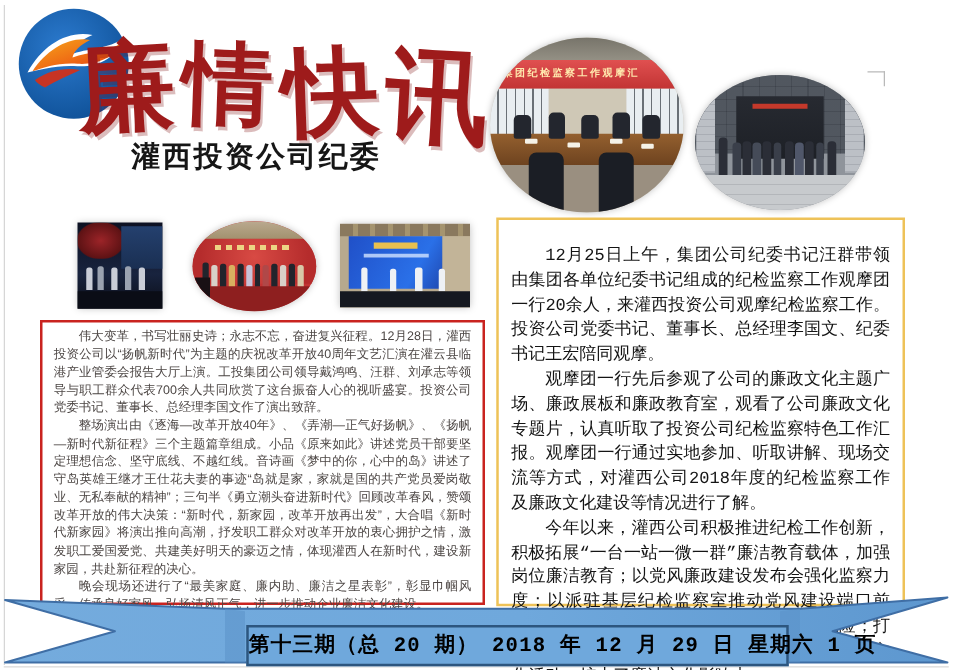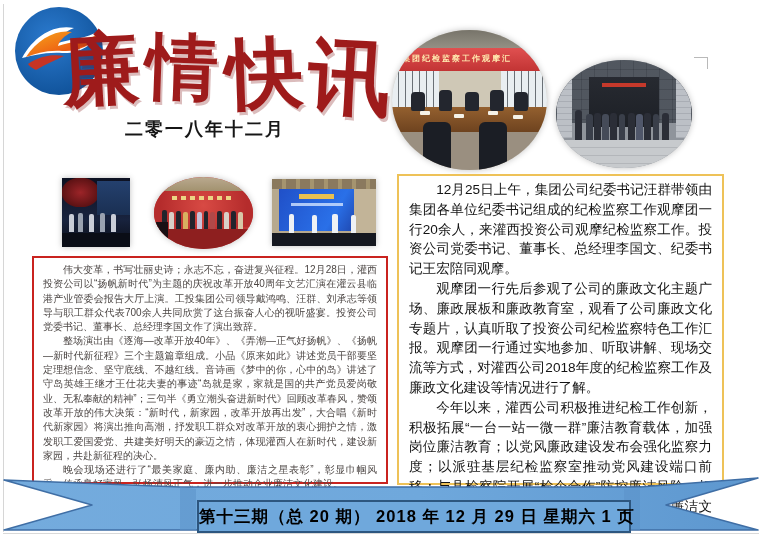--- a/index.html
+++ b/index.html
@@ -78,28 +78,28 @@
   .ph-stage-c .floor{left:0;top:80%;width:100%;height:20%;background:#151820;}
   .ph-stage-c .wall-r{left:79%;top:15%;width:21%;height:65%;background:#c2b498;}
 
   
   .article{position:absolute;box-sizing:border-box;text-align:justify;}
   .article p{margin:0;text-indent:2em;}
   .article-left{left:32px;top:256px;width:356px;height:228px;border:2px solid #c9231f;
       padding:5px 9px 4px;font-size:10px;line-height:14.3px;color:#4c4644;
       font-family:"Liberation Sans","DejaVu Sans",sans-serif;}
   .article-right{left:397px;top:174px;width:327px;height:311px;border:2px solid #eec258;
-      padding:4px 10px;font-size:13.6px;line-height:19.8px;color:#141414;
-      font-family:Liberation Sans, sans-serif;}
+      padding:20px 10px;font-size:13.6px;line-height:19.8px;color:#141414;
+      font-family:Liberation Mono, monospace;}
 
   
   .ribbon{position:absolute;left:0;top:472px;width:762px;height:64px;}
   .footer-box{position:absolute;left:197px;top:500px;width:434px;height:33px;box-sizing:border-box;
       background:#6fa8dc;border:2px solid #2d567f;text-align:center;
-      font-family:Liberation Sans, sans-serif;font-weight:700;font-size:16.5px;
+      font-family:Liberation Mono, monospace;font-weight:700;font-size:16.5px;
       line-height:29px;color:#000;letter-spacing:1px;white-space:nowrap;}
 </style>
 </head>
 <body>
 
 <div class="page">
 
   <div class="edge-left"></div>
   <div class="edge-bottom"></div>
   <div class="corner-mark corner-a"></div>
@@ -122,21 +122,21 @@
       <path d="M8,52 C20,30 40,18 60,22 C50,26 44,32 42,38 C56,32 72,34 86,24 C80,40 64,48 48,47 C30,46 18,50 8,52 Z" fill="#ffffff"></path>
       <path d="M12,51 C24,33 42,23 58,26 C50,30 45,35 44,40 C57,35 72,36 84,28 C77,41 62,46 48,45 C32,44 22,48 12,51 Z" fill="url(#gFlame)"></path>
       <path d="M14,58 C26,50 38,48 50,50 C42,54 32,58 22,64 C18,62 15,60 14,58 Z" fill="#d92f14" opacity="0.9"></path>
     </svg>
   </div>
 
   <div class="title">
     <span class="c0">廉</span><span class="c1">情</span><span class="c2">快</span><span class="c3">讯</span>
   </div>
   <div class="masthead-sub">
-    <div class="date-line">二零一八年十二月</div>
+    <div class="org-line">灌西投资公司纪委</div>
   </div>
 
   <div class="photo oval soft ph-meeting">
     <div class="layer ceiling"></div>
     <div class="layer banner">投集团纪检监察工作观摩汇</div>
     <div class="layer win-l"></div>
       <div class="layer win-r"></div>
     <div class="layer" style="left:30%;top:29%;width:40%;height:28%;background:#cfc8b6;"></div>
     <div class="layer table"></div>
     <div class="layer person" style="left:12%;top:44%;width:9%;height:14%;"></div>

